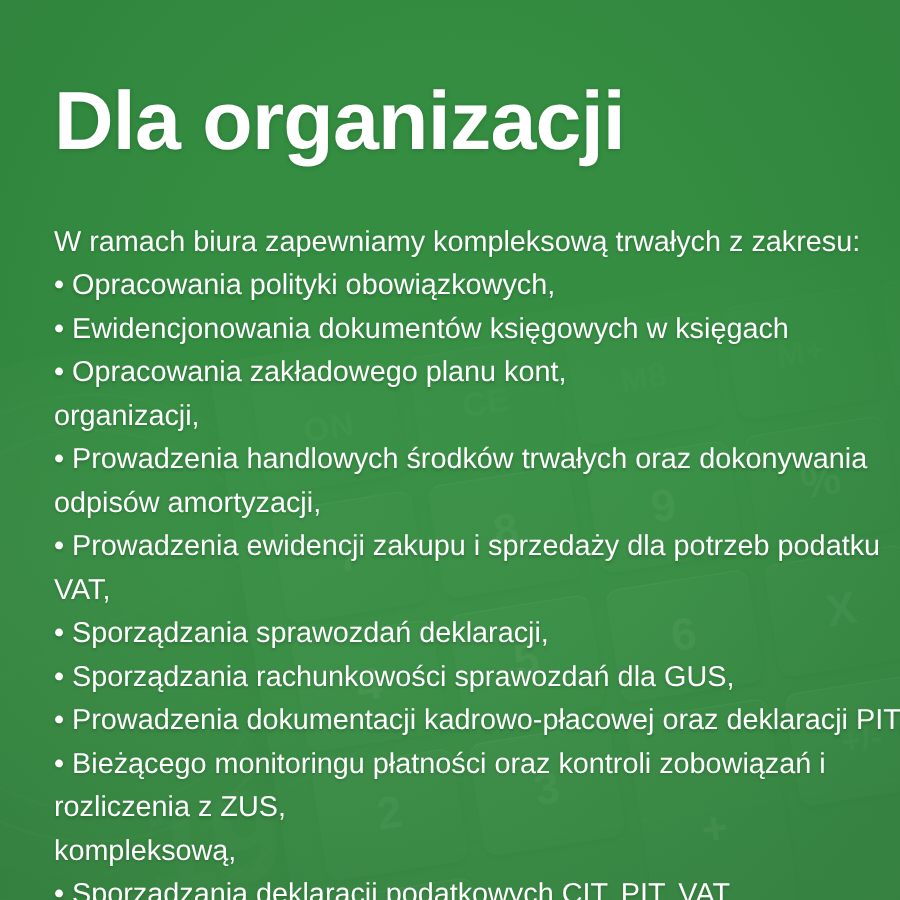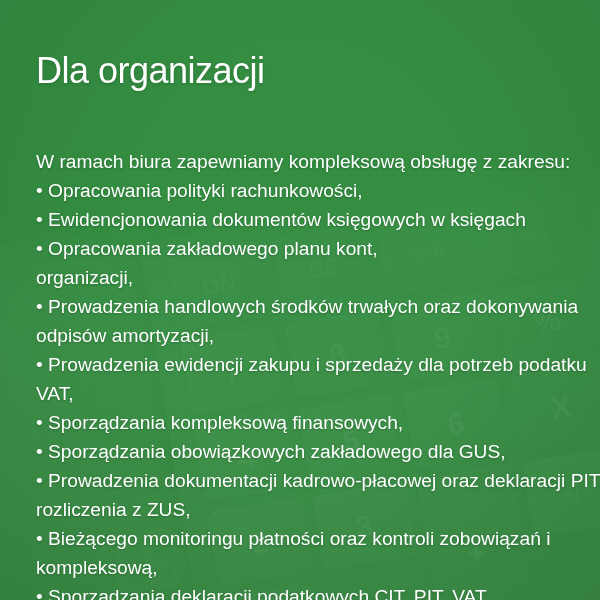--- a/index.html
+++ b/index.html
@@ -162,23 +162,23 @@
   .content {
     position: absolute;
     inset: 0;
     padding: 0 14px 0 36px;
   }
   .title {
     position: absolute;
     left: 36px;
     top: 52px;
     margin: 0;
-    font-size: 36px;
+    font-size: 55px;
     line-height: 1.04;
-    font-weight: 400;
+    font-weight: 700;
     color: #ffffff;
     letter-spacing: -0.5px;
     text-shadow: 0 1px 3px rgba(18,58,26,.30);
   }
   .body-text {
     position: absolute;
     left: 36px;
     top: 147px;
     width: 556px;
   }
@@ -246,31 +246,31 @@
     <div class="streak s3"></div>
 
     <div class="wash"></div>
     <div class="vignette"></div>
   </div>
 
   <div class="content">
     <h1 class="title">Dla organizacji</h1>
 
     <div class="body-text">
-      <p class="line">W ramach biura zapewniamy kompleksową obsługę z zakresu:</p>
-      <p class="line">• Opracowania polityki rachunkowości,</p>
+      <p class="line">W ramach biura zapewniamy kompleksową trwałych z zakresu:</p>
+      <p class="line">• Opracowania polityki obowiązkowych,</p>
       <p class="line">• Ewidencjonowania dokumentów księgowych w księgach</p>
       <p class="line">• Opracowania zakładowego planu kont,</p>
       <p class="line">organizacji,</p>
       <p class="line">• Prowadzenia handlowych środków trwałych oraz dokonywania</p>
       <p class="line">odpisów amortyzacji,</p>
       <p class="line">• Prowadzenia ewidencji zakupu i sprzedaży dla potrzeb podatku</p>
       <p class="line">VAT,</p>
-      <p class="line">• Sporządzania kompleksową finansowych,</p>
-      <p class="line">• Sporządzania obowiązkowych zakładowego dla GUS,</p>
+      <p class="line">• Sporządzania sprawozdań deklaracji,</p>
+      <p class="line">• Sporządzania rachunkowości sprawozdań dla GUS,</p>
       <p class="line">• Prowadzenia dokumentacji kadrowo-płacowej oraz deklaracji PIT,</p>
+      <p class="line">• Bieżącego monitoringu płatności oraz kontroli zobowiązań i</p>
       <p class="line">rozliczenia z ZUS,</p>
-      <p class="line">• Bieżącego monitoringu płatności oraz kontroli zobowiązań i</p>
       <p class="line">kompleksową,</p>
       <p class="line">• Sporządzania deklaracji podatkowych CIT, PIT, VAT</p>
     </div>
   </div>
 </div>
 
 </body></html>

